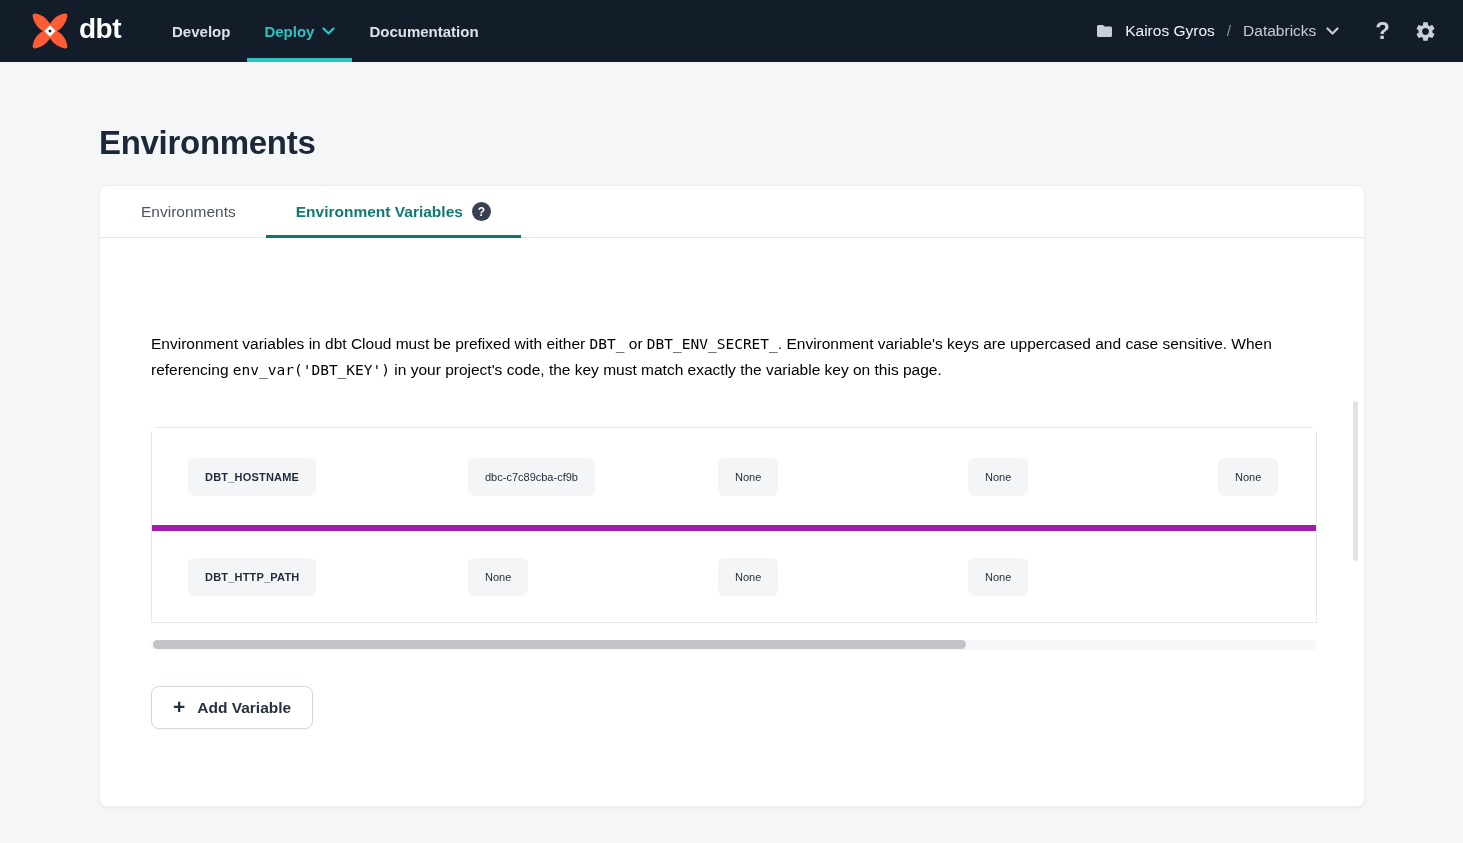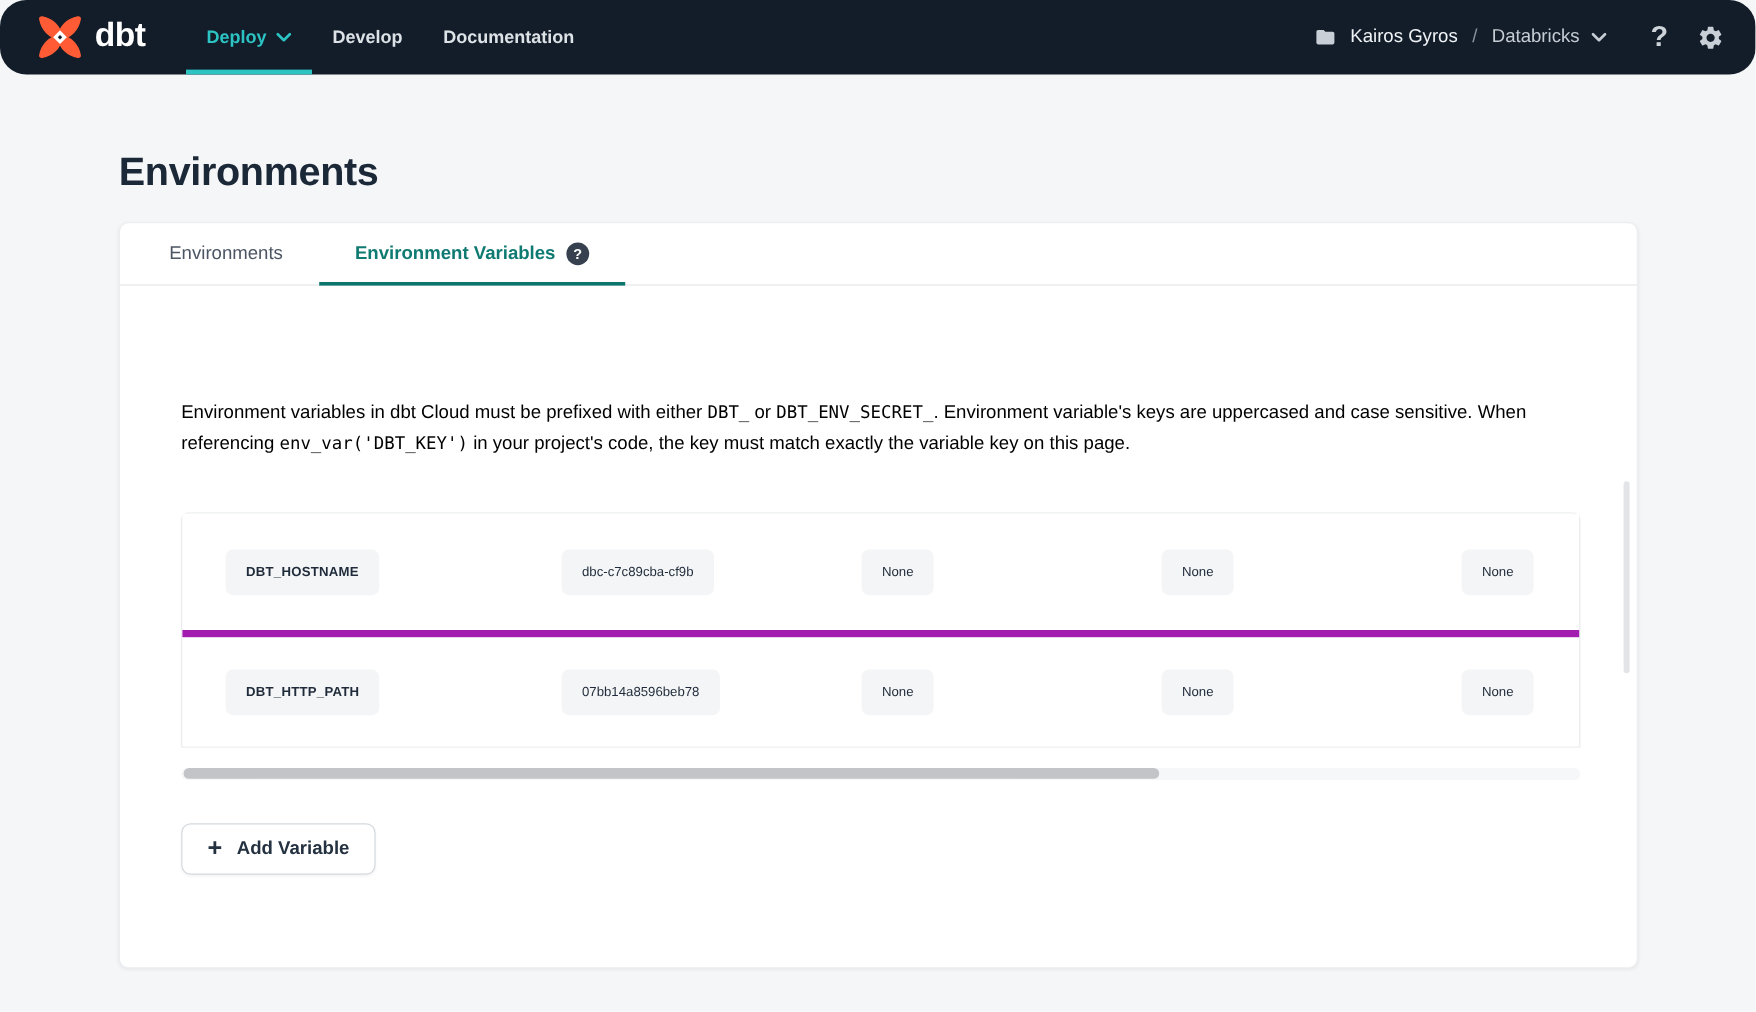--- a/index.html
+++ b/index.html
@@ -1,20 +1,20 @@
 <!DOCTYPE html>
 <html><head>
 <meta charset="utf-8">
 <style>
   * { margin:0; padding:0; box-sizing:border-box; }
   html,body { width:1463px; height:843px; overflow:hidden; }
   body { background:#f5f6f8; font-family:"Liberation Sans","DejaVu Sans",sans-serif; }
 
   
-  .navbar { height:62px; background:#131d2a; display:flex; align-items:center; padding:0 26px 0 28px;border-radius:22px; }
+  .navbar { height:62px; background:#131d2a; display:flex; align-items:center; padding:0 26px 0 28px; }
   .brand { display:flex; align-items:center; gap:7px; margin-right:34px; }
   .brand-text { color:#ffffff; font-size:28px; font-weight:700; letter-spacing:-0.5px; line-height:1; padding-bottom:4px; }
   .nav-items { display:flex; height:62px; }
   .nav-item { position:relative; display:flex; align-items:center; gap:8px; padding:0 17px; color:#dde2e7; font-size:15px; font-weight:600; cursor:pointer; }
   .nav-item.active { color:#2cc3c3; }
   .nav-item.active::after { content:""; position:absolute; left:0; right:0; bottom:0; height:4px; background:#2cc3c3; }
   .nav-right { margin-left:auto; display:flex; align-items:center; }
   .account { display:flex; align-items:center; gap:10px; font-size:15.5px; color:#c6ccd3; cursor:pointer; }
   .account .project { color:#f0f3f6; font-weight:400; }
   .account .sep { color:#8a93a0; padding:0 2px; }
@@ -74,30 +74,30 @@
           <path d="M24 24 C 33 25.5, 39 32, 40.5 40.5 C 32 39, 25.5 33, 24 24 Z"></path>
         </g>
         <rect x="19.6" y="19.6" width="8.8" height="8.8" fill="#ffffff" transform="rotate(45 24 24)"></rect>
         <rect x="22.6" y="22.6" width="2.8" height="2.8" fill="#131d2a" transform="rotate(45 24 24)"></rect>
       </svg>
     </span>
     <span class="brand-text">dbt</span>
   </div>
 
   <div class="nav-items">
+    <div class="nav-item">
+      <span>Develop</span>
+    </div>
     <div class="nav-item active">
       <span>Deploy</span>
       <span style="display:flex;">
         <svg width="13" height="8" viewBox="0 0 13 8">
             <polyline points="1.5,1.5 6.5,6.5 11.5,1.5" fill="none" stroke="#2cc3c3" stroke-width="2.2" stroke-linecap="round" stroke-linejoin="round"></polyline>
           </svg>
       </span>
-    </div>
-    <div class="nav-item">
-      <span>Develop</span>
     </div>
     <div class="nav-item">
       <span>Documentation</span>
     </div>
   </div>
 
   <div class="nav-right">
     <div class="account">
       <span style="display:flex;">
         <svg width="21" height="18" viewBox="0 0 24 24">
@@ -145,21 +145,20 @@
       <div class="trow">
         <div class="td col1"><span class="pill key">DBT_HOSTNAME</span></div>
         <div class="td col2"><span class="pill">dbc-c7c89cba-cf9b</span></div>
         <div class="td col3"><span class="pill">None</span></div>
         <div class="td col4"><span class="pill">None</span></div>
         <div class="td col5"><span class="pill">None</span></div>
       </div>
 
       <div class="trow">
         <div class="td col1"><span class="pill key">DBT_HTTP_PATH</span></div>
-        <div class="td col2"><span class="pill">07bb14a8596beb78</span></div>
         <div class="td col3"><span class="pill">None</span></div>
         <div class="td col4"><span class="pill">None</span></div>
         <div class="td col5"><span class="pill">None</span></div>
       </div>
     </div>
 
     <div class="hscroll">
       <div class="hscroll-thumb"></div>
     </div>
 

